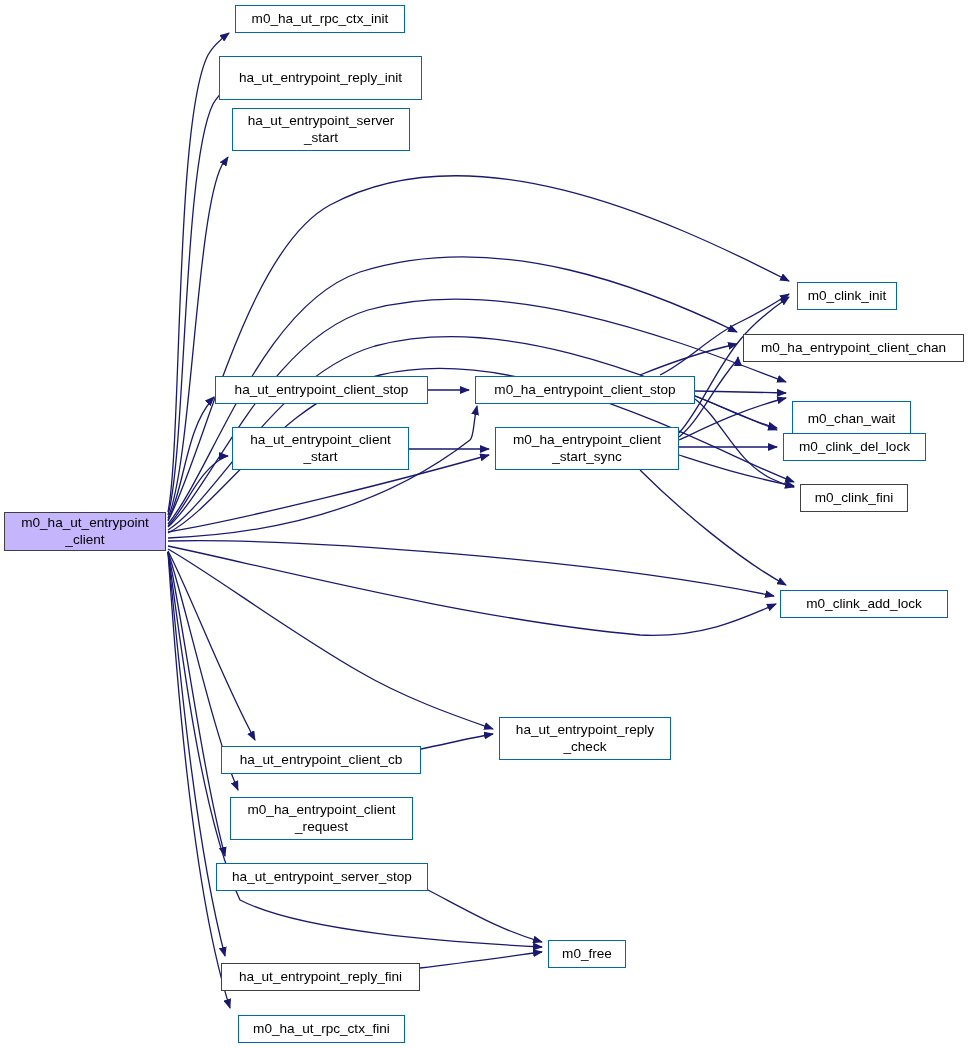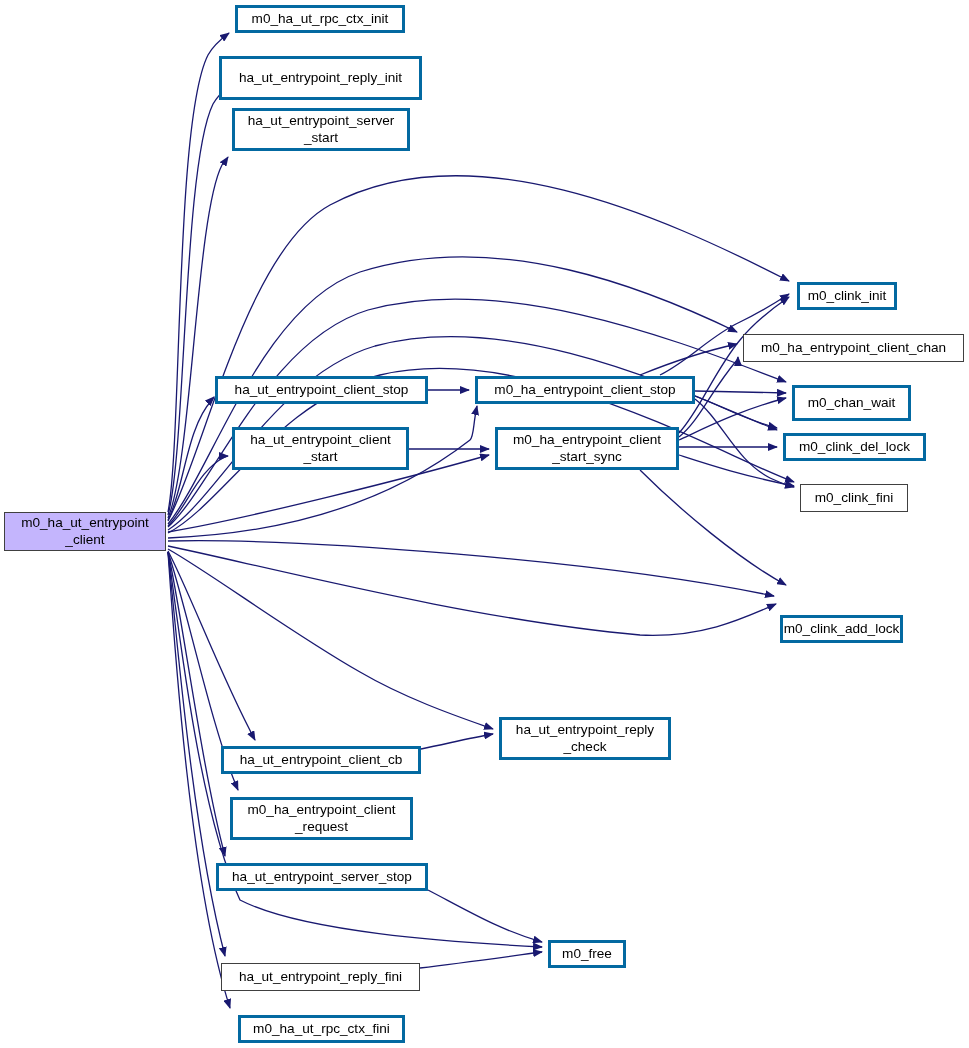--- a/index.html
+++ b/index.html
@@ -28,21 +28,21 @@
     position: absolute;
     box-sizing: border-box;
     display: flex;
     align-items: center;
     justify-content: center;
     text-align: center;
     font-size: 13.6px;
     color: #000000;
     line-height: 1.22;
     background: #ffffff;
-    border: 3px solid #0369a1;
+    border: 1px solid #0369a1;
     white-space: pre;
     z-index: 5;
   }
   .node.dark {
     border: 1px solid #404040;
   }
   .node.root {
     background: #c4b5fd;
     border: 1px solid #404040;
   }
@@ -108,24 +108,24 @@
       <div class="node" style="left: 232px; top: 108px; width: 178px; height: 43px;"><span class="lbl">ha_ut_entrypoint_server
 _start</span></div>
       <div class="node" style="left: 215px; top: 376px; width: 213px; height: 28px;"><span class="lbl">ha_ut_entrypoint_client_stop</span></div>
       <div class="node" style="left: 232px; top: 427px; width: 177px; height: 43px;"><span class="lbl">ha_ut_entrypoint_client
 _start</span></div>
       <div class="node" style="left: 475px; top: 376px; width: 220px; height: 28px;"><span class="lbl">m0_ha_entrypoint_client_stop</span></div>
       <div class="node" style="left: 495px; top: 427px; width: 184px; height: 43px;"><span class="lbl">m0_ha_entrypoint_client
 _start_sync</span></div>
       <div class="node" style="left: 797px; top: 282px; width: 100px; height: 28px;"><span class="lbl">m0_clink_init</span></div>
       <div class="node dark" style="left: 743px; top: 334px; width: 221px; height: 28px;"><span class="lbl">m0_ha_entrypoint_client_chan</span></div>
-      <div class="node" style="left: 792px; top: 385px; width: 119px; height: 36px;"><span class="lbl">m0_chan_wait</span></div>
+      <div class="node" style="left: 792px; top: 401px; width: 119px; height: 36px;"><span class="lbl">m0_chan_wait</span></div>
       <div class="node" style="left: 783px; top: 433px; width: 143px; height: 28px;"><span class="lbl">m0_clink_del_lock</span></div>
       <div class="node dark" style="left: 800px; top: 484px; width: 108px; height: 28px;"><span class="lbl">m0_clink_fini</span></div>
-      <div class="node" style="left: 780px; top: 615px; width: 123px; height: 28px;"><span class="lbl">m0_clink_add_lock</span></div>
+      <div class="node" style="left: 780px; top: 590px; width: 168px; height: 28px;"><span class="lbl">m0_clink_add_lock</span></div>
       <div class="node" style="left: 499px; top: 717px; width: 172px; height: 43px;"><span class="lbl">ha_ut_entrypoint_reply
 _check</span></div>
       <div class="node" style="left: 221px; top: 746px; width: 200px; height: 28px;"><span class="lbl">ha_ut_entrypoint_client_cb</span></div>
       <div class="node" style="left: 230px; top: 797px; width: 183px; height: 43px;"><span class="lbl">m0_ha_entrypoint_client
 _request</span></div>
       <div class="node" style="left: 216px; top: 863px; width: 212px; height: 28px;"><span class="lbl">ha_ut_entrypoint_server_stop</span></div>
       <div class="node" style="left: 548px; top: 940px; width: 78px; height: 28px;"><span class="lbl">m0_free</span></div>
       <div class="node dark" style="left: 221px; top: 963px; width: 199px; height: 28px;"><span class="lbl">ha_ut_entrypoint_reply_fini</span></div>
       <div class="node" style="left: 238px; top: 1015px; width: 167px; height: 28px;"><span class="lbl">m0_ha_ut_rpc_ctx_fini</span></div>
     </div>

